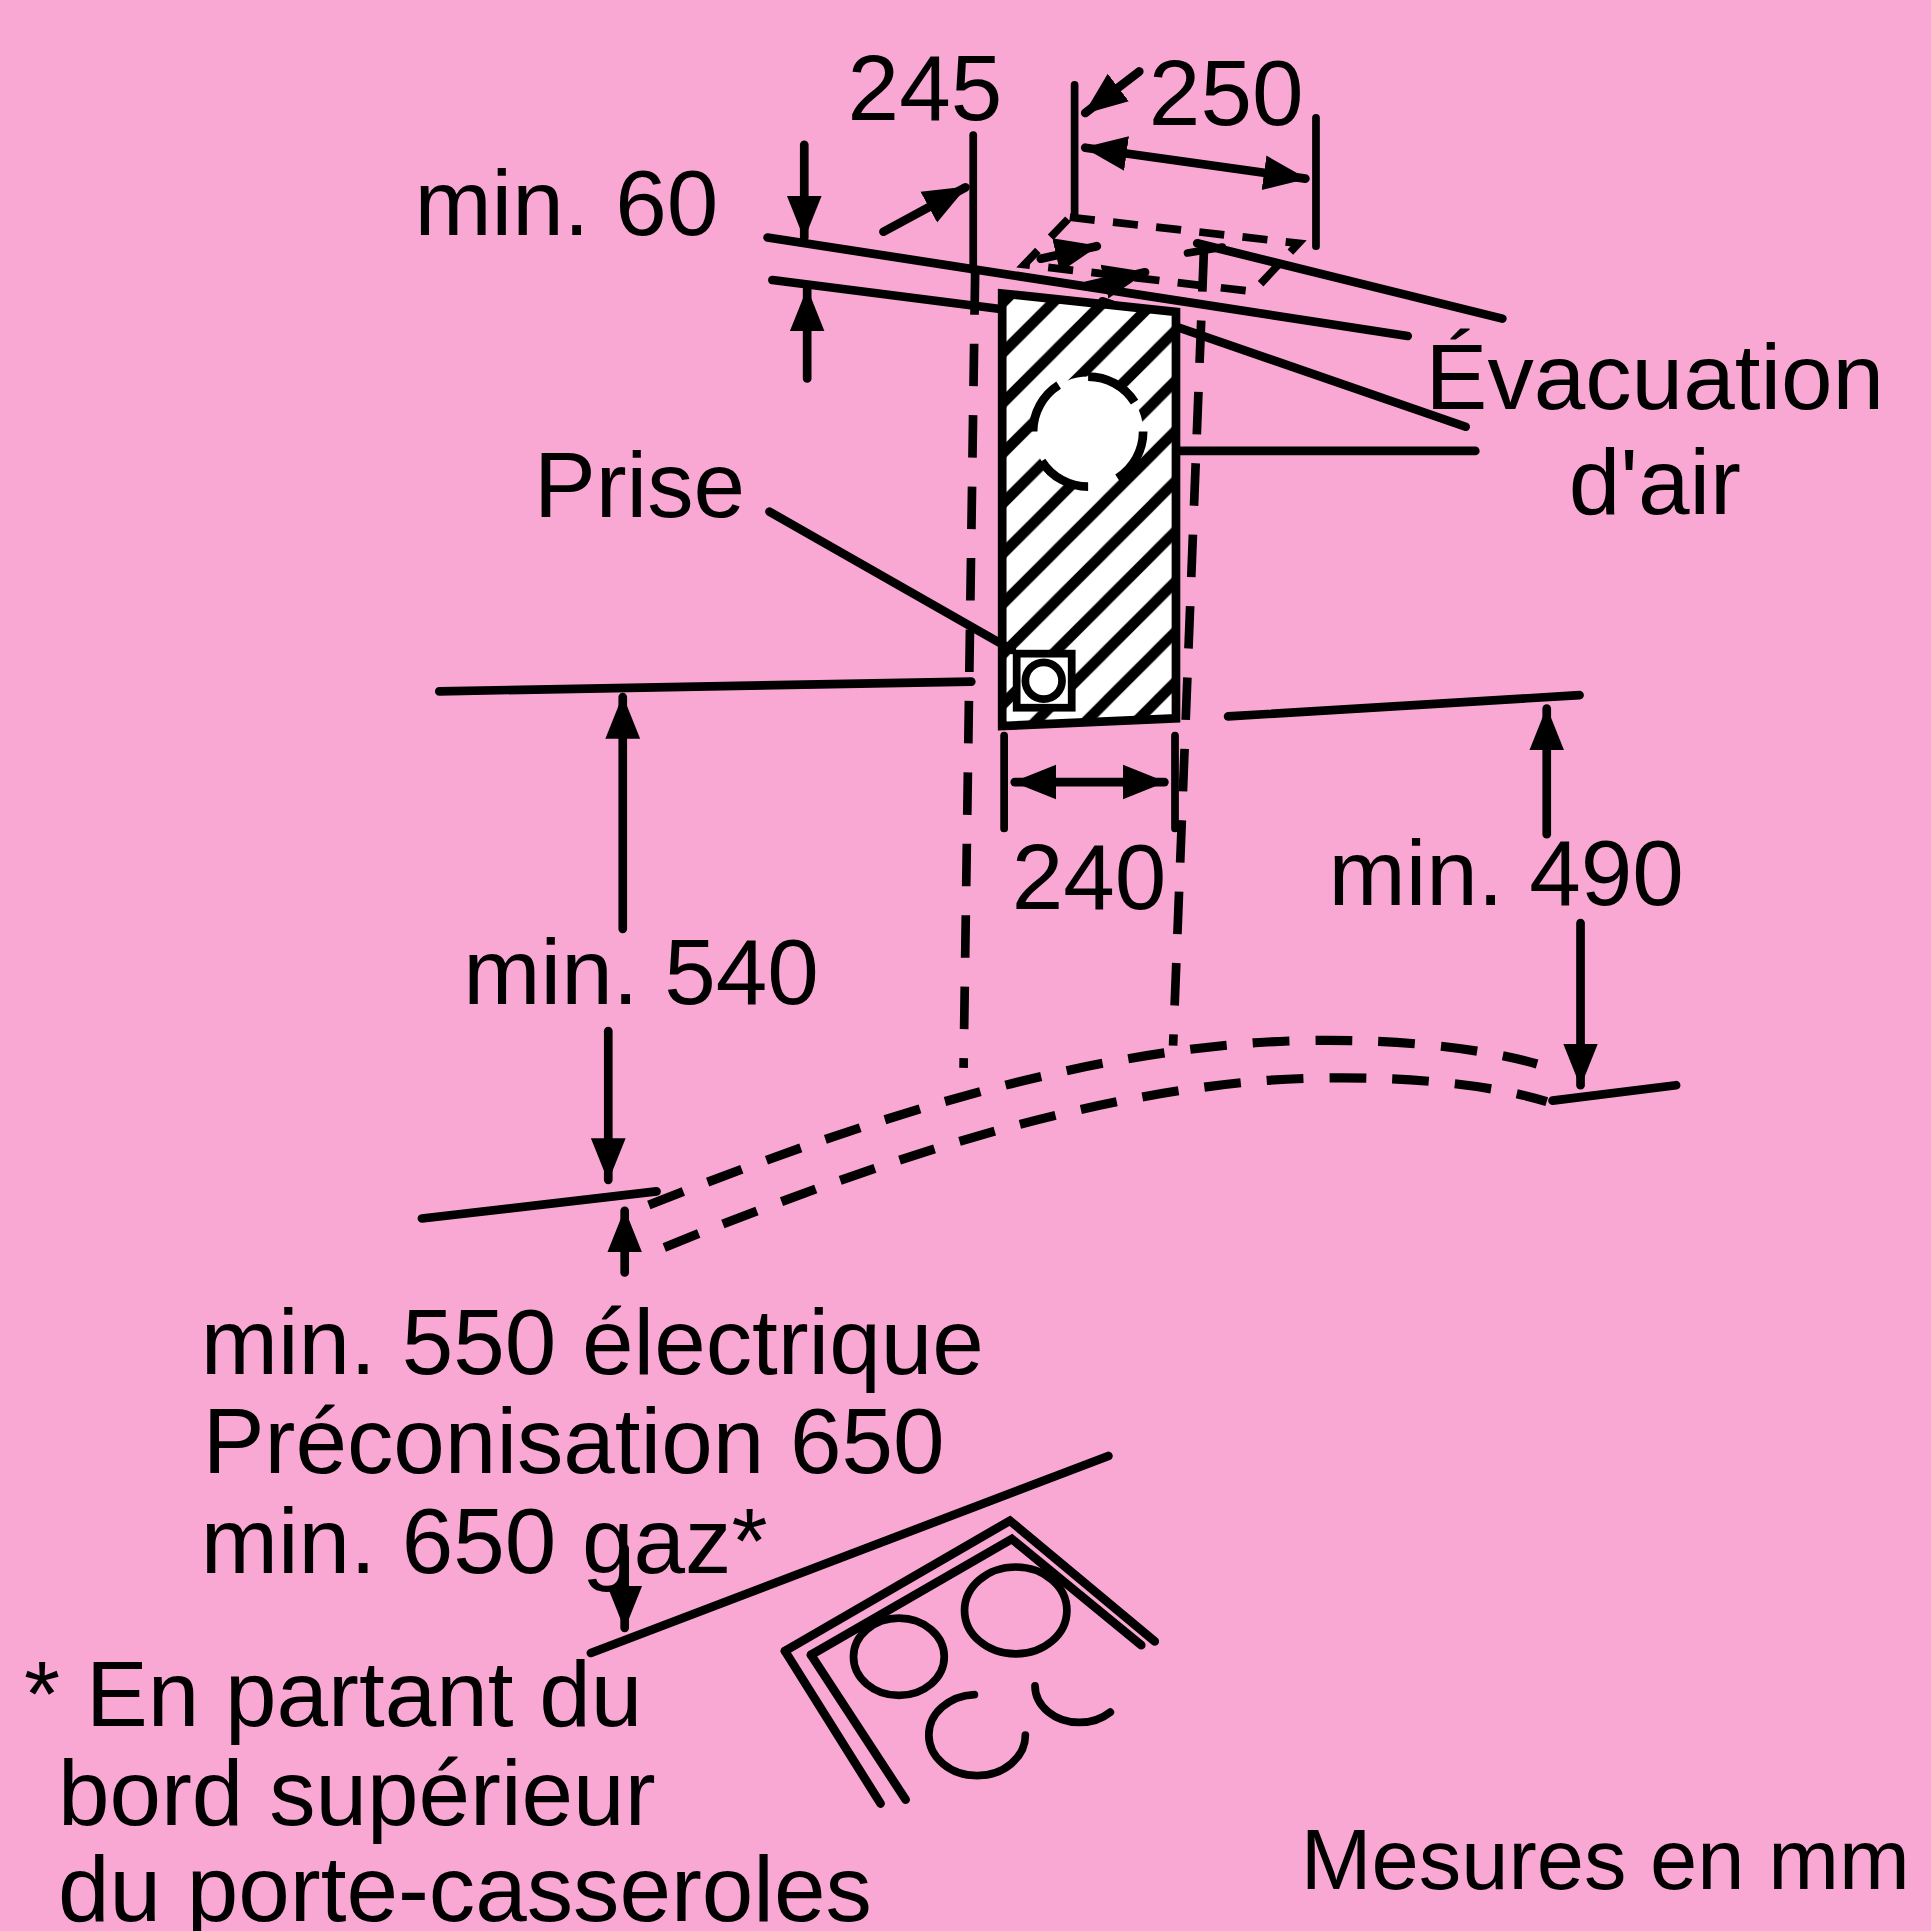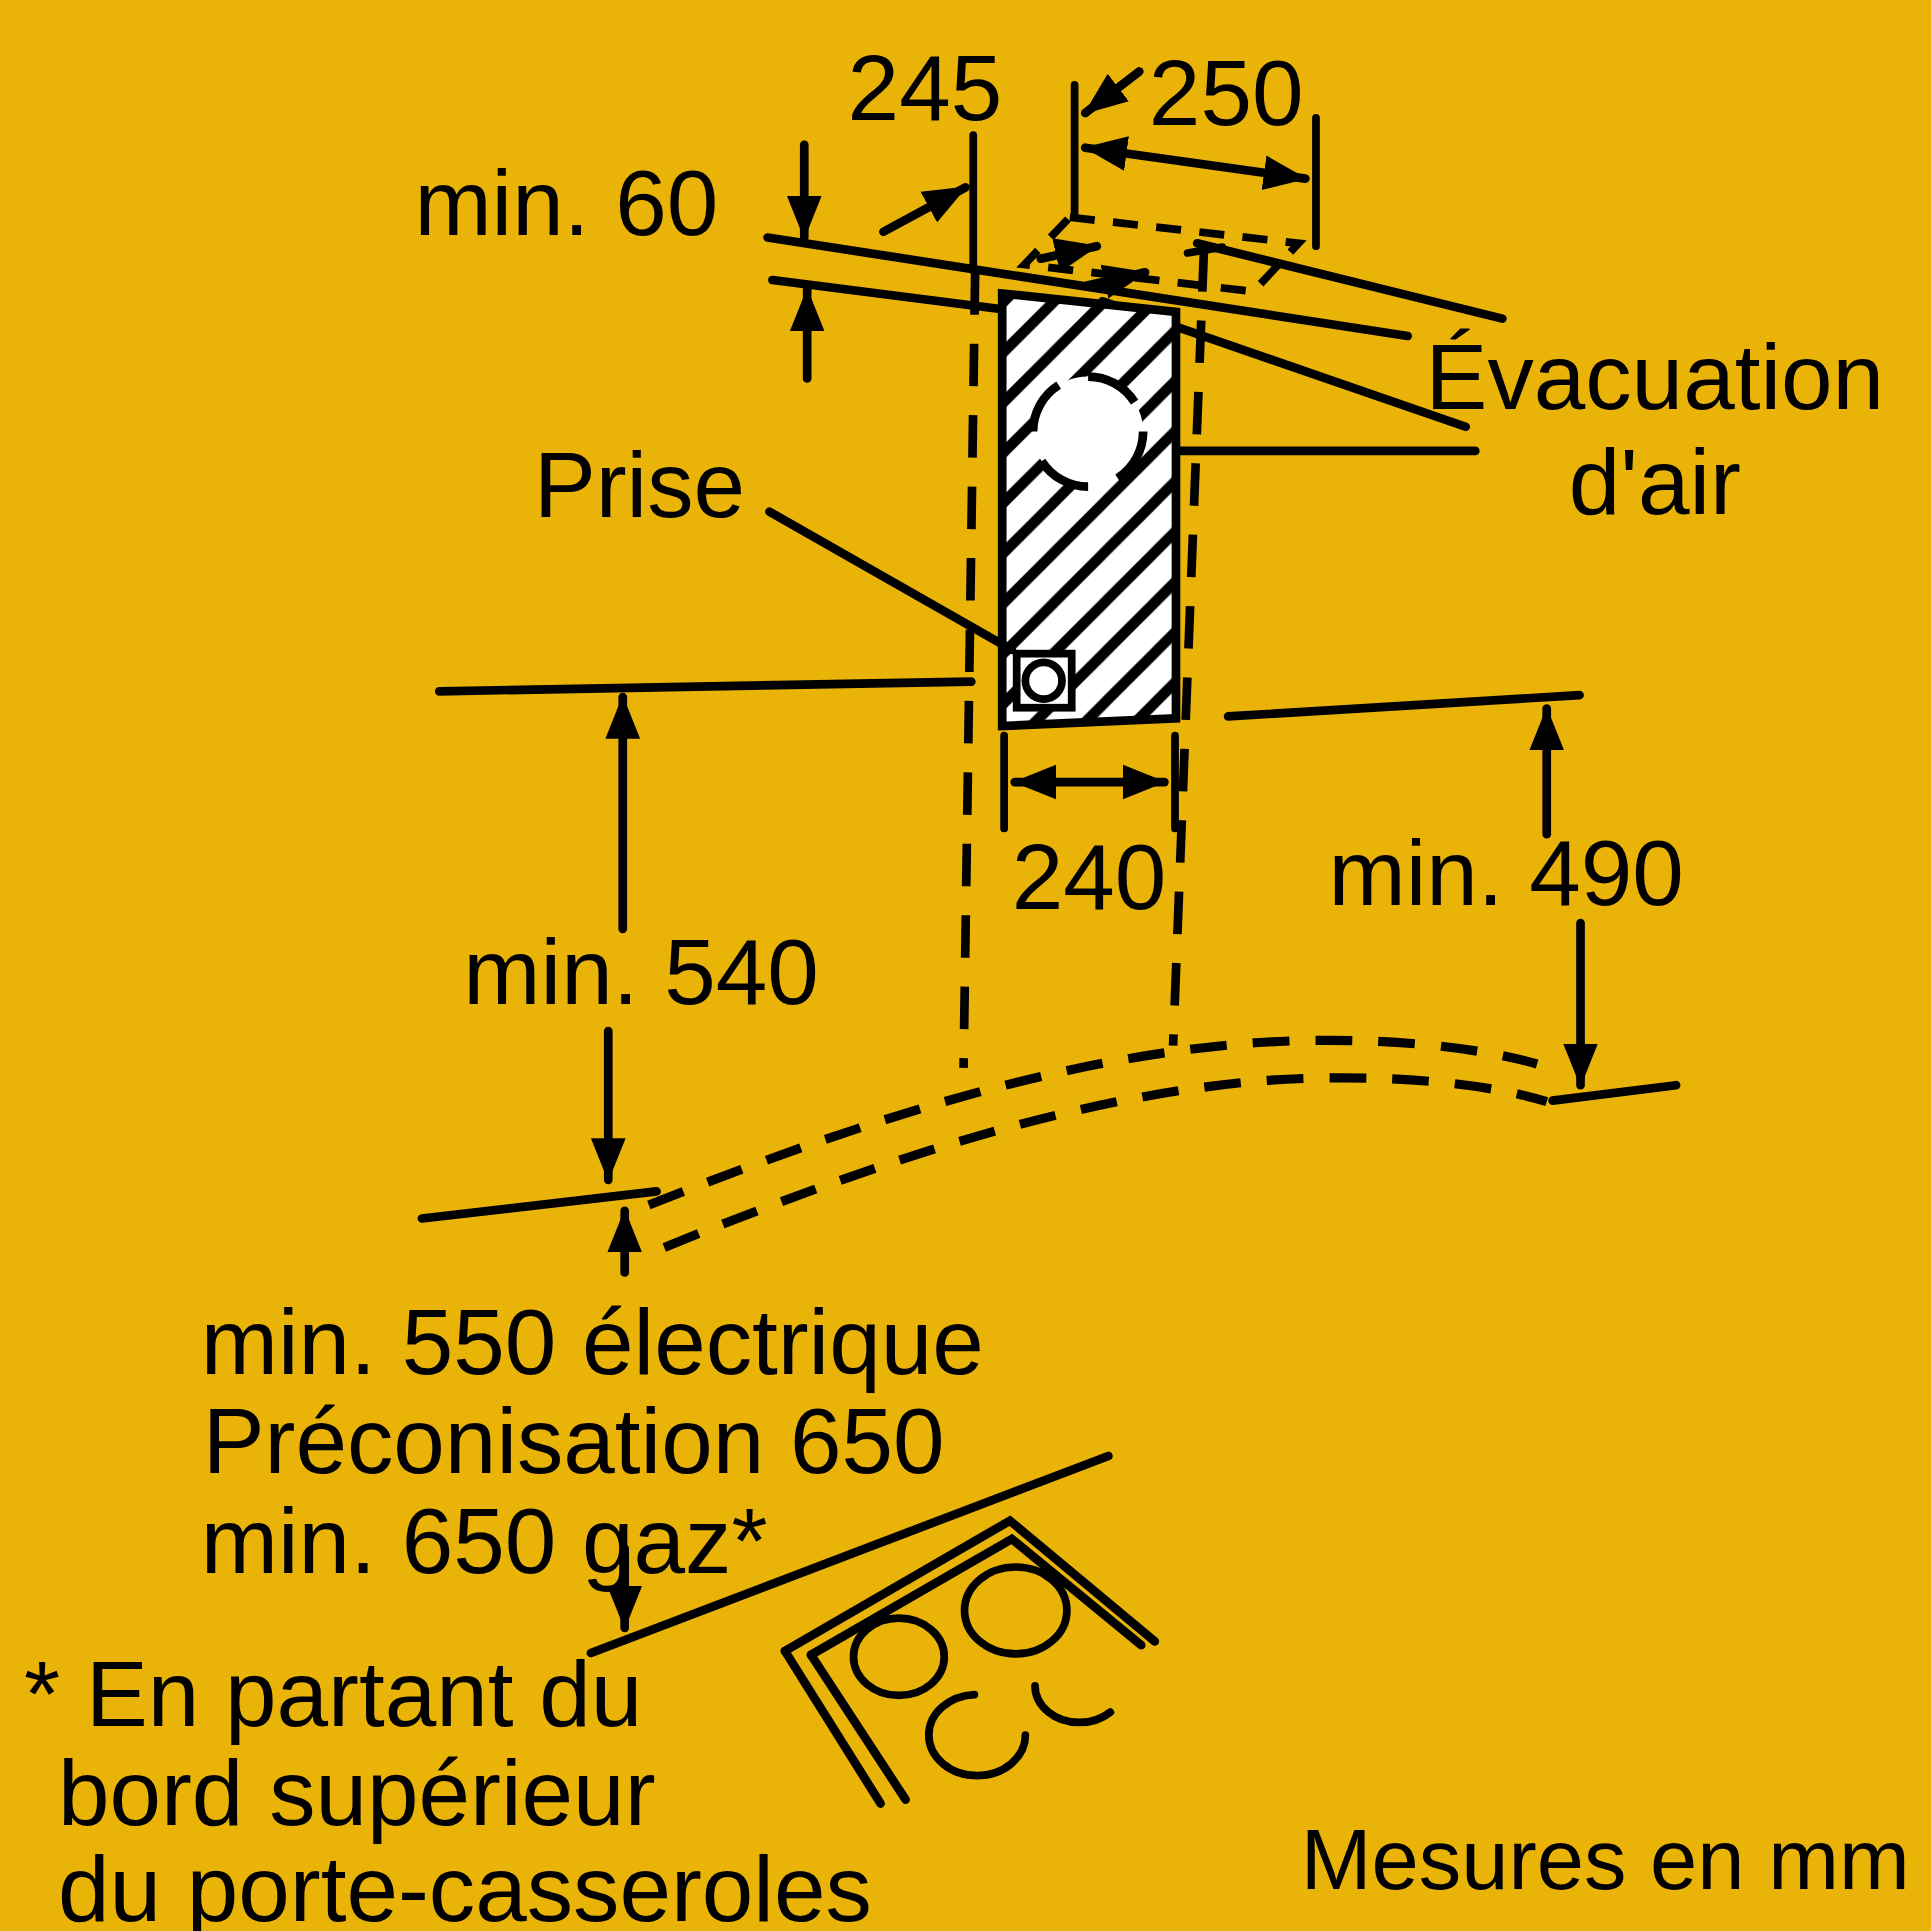--- a/index.html
+++ b/index.html
@@ -1,20 +1,20 @@
 <!DOCTYPE html>
 <html><head>
 <meta charset="utf-8">
 <style>
   html, body { margin: 0; padding: 0; background: #ffffff; }
   .stage {
     position: relative;
     width: 1931px;
     height: 1931px;
-    background: #eab308;
+    background: #f9a8d4;
     font-family: "Liberation Sans", sans-serif;
     overflow: hidden;
   }
   .stage svg { position: absolute; left: 0; top: 0; }
   text {
     fill: #000000;
     font-family: "Liberation Sans", sans-serif;
     font-size: 96px;
   }
   .small-text { font-size: 88px; }

